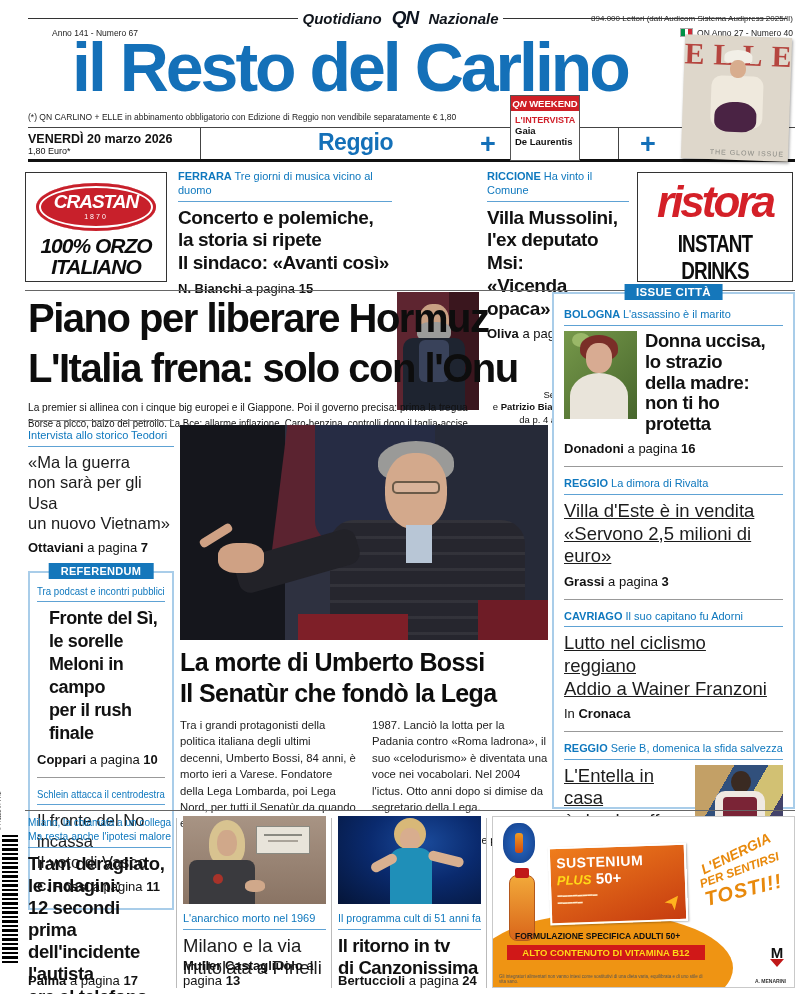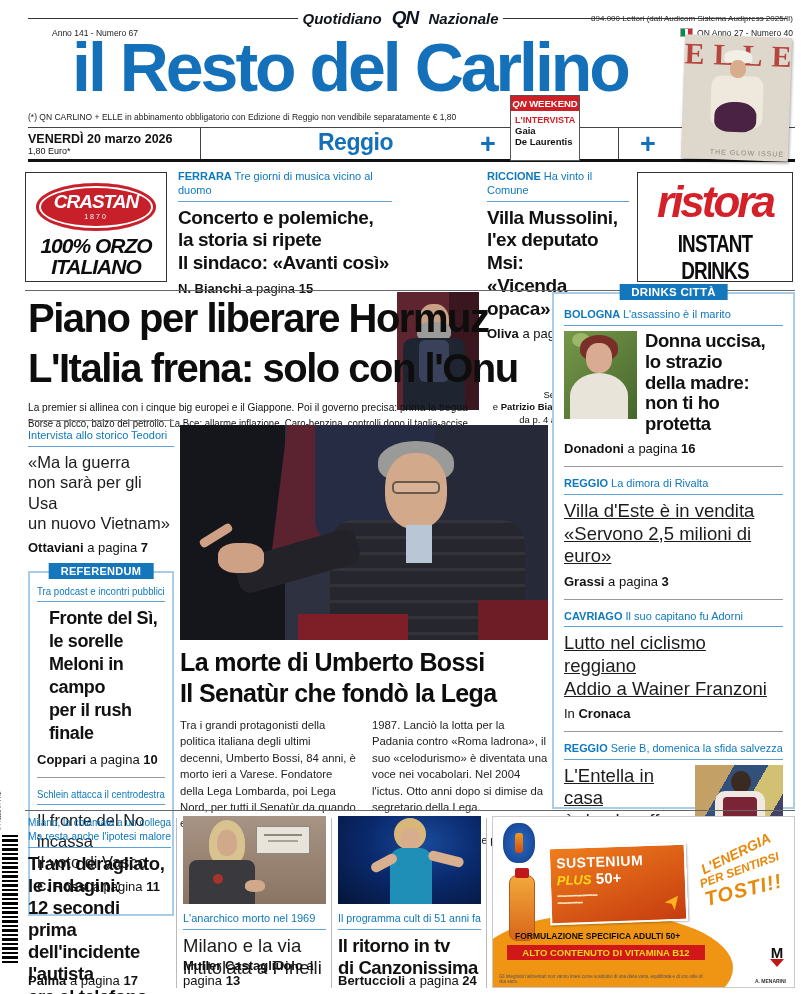--- a/index.html
+++ b/index.html
@@ -94,21 +94,21 @@
   .rail-in { padding:14px 10px 6px; }
   .rail .hl-b { font-size:18.5px; line-height:1.13; }
   .rail .hl-l { font-size:18.5px; line-height:1.22;text-decoration:underline; }
   .ph-bologna { float:left; width:73px; height:88px; margin-right:8px; background:linear-gradient(135deg,#76984a,#47662c); }
   .ph-entella { float:right; width:88px; height:92px; margin-left:6px; background:linear-gradient(120deg,#c3a066 0 28%,#31507c 28% 52%,#d2c173 52% 74%,#43436a 74%); }
   .clear { clear:both; }
 
   
   .leftcol { top:420px; left:28px; width:146px; border-top:1px solid #888; padding-top:8px; }
   .leftcol .hl-l { font-size:16.5px; line-height:1.24; }
-  .refbox { position:relative; border:2px solid #a9cde9; margin-top:16px; padding:12px 7px 20px; min-height:268px; }
+  .refbox { position:relative; border:2px solid #a9cde9; margin-top:16px; padding:12px 7px 14px; min-height:268px; }
   .refbox .hl-b { font-size:18px; line-height:1.28;margin-left:12px; }
   .refbox .hl-l { font-size:16.5px; line-height:1.26; }
 
   
   .center { top:425px; left:180px; width:368px; }
   .ph-bossi { width:368px; height:215px; background:linear-gradient(105deg,#23242e 0 18%,#2e3140 18% 55%,#262a38 55%); }
   .bossi-hl { margin-top:7px; }
   .bossi-line { font-size:25px; font-weight:700; letter-spacing:-0.6px; line-height:31px; color:#0d0d0d; }
   .bossi-body { display:flex; gap:16px; margin-top:8px; font-size:11.3px; line-height:1.45; color:#222; }
   .bossi-body > div { flex:1; }
@@ -265,21 +265,21 @@
       <div><span class="fit" style="transform: scaleX(0.914761); transform-origin: left center;">Borse a picco, balzo del petrolio. La Bce: allarme inflazione. Caro-benzina, controlli dopo il taglia-accise</span></div>
     </div>
     <div class="services">
       <div>Servizi</div>
       <div><span>e </span><b>Patrizio Bianchi</b></div>
       <div>da p. 4 a p 9</div>
     </div>
   </div>
 
   <div class="abs rail">
-    <div class="tab">DRINKS CITTÀ</div>
+    <div class="tab">ISSUE CITTÀ</div>
     <div class="rail-in">
 
       <div>
         <div class="kicker"><b>BOLOGNA </b><span>L'assassino è il marito</span></div>
         <div class="photo ph-bologna">
           <div class="shp" style="left:8px;top:2px;width:18px;height:14px;background:#9ab868;border-radius:50%;"></div>
           <div class="shp" style="left:16px;top:4px;width:38px;height:26px;background:#7a2e28;border-radius:50% 50% 40% 40%;"></div>
           <div class="shp" style="left:22px;top:12px;width:26px;height:30px;background:#d8ab92;border-radius:45%;"></div>
           <div class="shp" style="left:6px;top:42px;width:58px;height:46px;background:#e9e4da;border-radius:50% 50% 0 0;"></div>
         </div>

